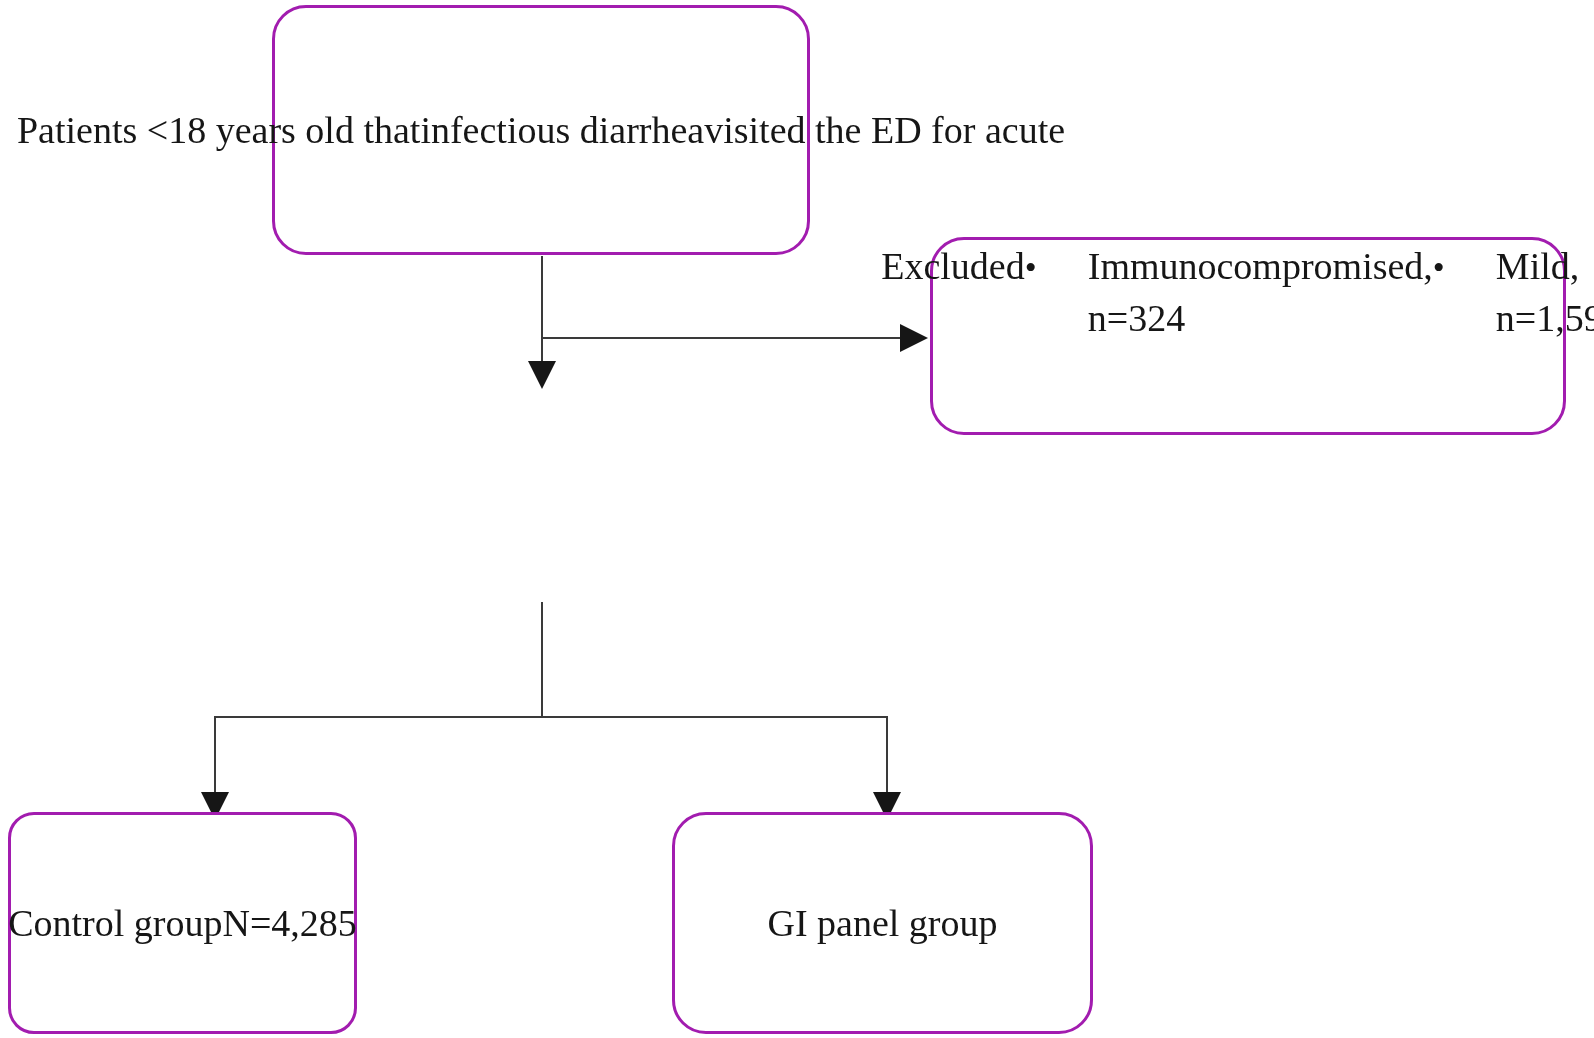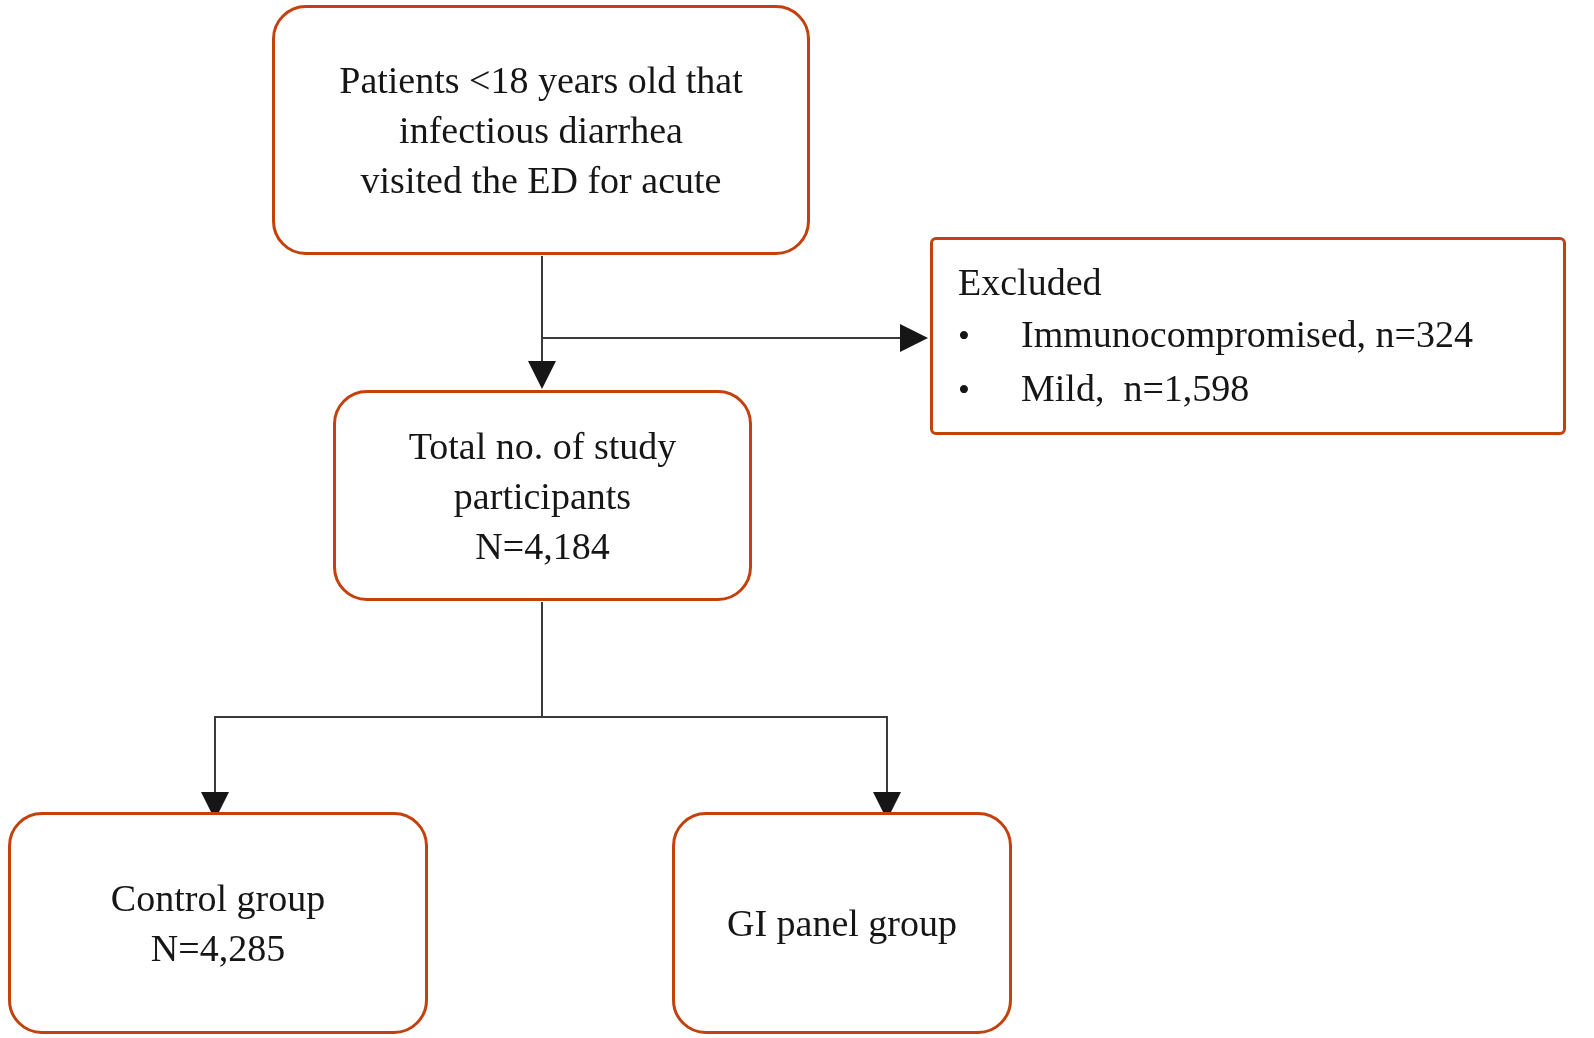--- a/index.html
+++ b/index.html
@@ -22,40 +22,40 @@
   .svg-layer {
     position: absolute;
     left: 0;
     top: 0;
     width: 1594px;
     height: 1038px;
   }
   .box {
     position: absolute;
     background: #ffffff;
-    border: 3px solid #c2410c;
+    border: 3px solid #a21caf;
     border-radius: 34px;
     display: flex;
-    flex-direction: column;
+    flex-direction: row;
     align-items: center;
     justify-content: center;
     text-align: center;
   }
   .line {
     font-size: 38px;
     line-height: 50px;
     white-space: nowrap;
   }
   
   .box-top      { left: 272px; top: 5px;   width: 538px; height: 250px; }
   .box-excluded { left: 930px; top: 237px; width: 636px; height: 198px;
-                  align-items: stretch; text-align: left; padding: 0 18px 0 25px; border-radius: 6px; }
+                  align-items: stretch; text-align: left; padding: 0 18px 0 25px; }
   .box-total    { left: 333px; top: 390px; width: 419px; height: 211px; }
-  .box-control  { left: 8px;   top: 812px; width: 420px; height: 222px; }
-  .box-gipanel  { left: 672px; top: 812px; width: 340px; height: 222px; text-align: right; }
+  .box-control  { left: 8px;   top: 812px; width: 349px; height: 222px; border-radius: 26px; }
+  .box-gipanel  { left: 672px; top: 812px; width: 421px; height: 222px; text-align: right; }
 
   .box-excluded .line { line-height: 52px; }
   .bullet-row { display: flex; align-items: baseline; }
   .bullet-marker {
     width: 63px;
     flex: 0 0 63px;
     font-size: 34px;
   }
   .bullet-text { white-space: pre-wrap; }
 
@@ -96,25 +96,20 @@
     <div class="line bullet-row">
       <span class="bullet-marker">•</span>
       <span class="bullet-text">Immunocompromised, n=324</span>
     </div>
     <div class="line bullet-row">
       <span class="bullet-marker">•</span>
       <span class="bullet-text">Mild,  n=1,598</span>
     </div>
   </div>
 
-  <div class="box box-total">
-    <div class="line">Total no. of study</div>
-    <div class="line">participants</div>
-    <div class="line">N=4,184</div>
-  </div>
 
   <div class="box box-control">
     <div class="line">Control group</div>
     <div class="line">N=4,285</div>
   </div>
 
   <div class="box box-gipanel">
     <div class="line">GI panel group</div>
   </div>
 

